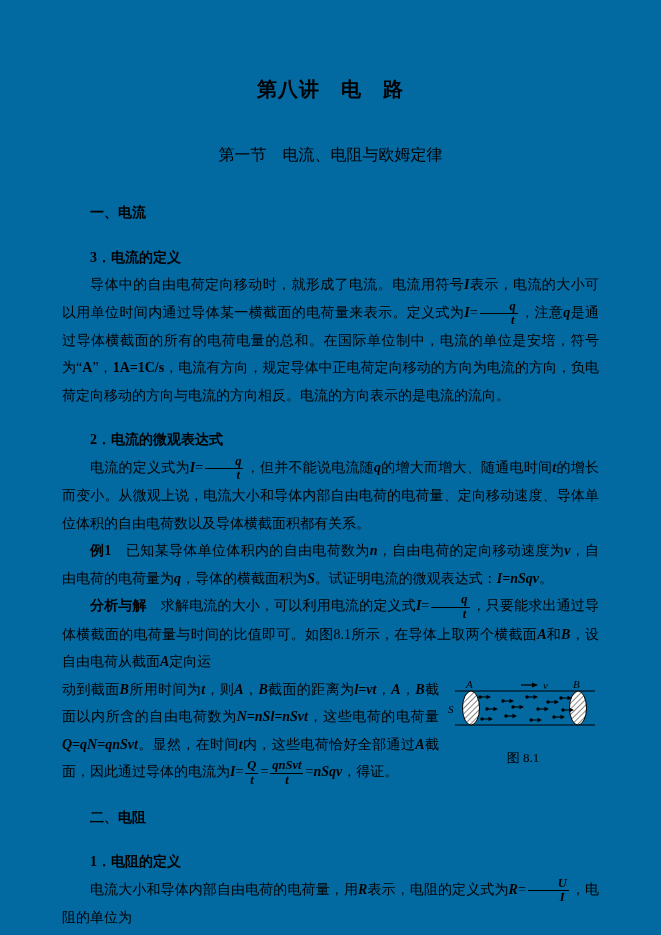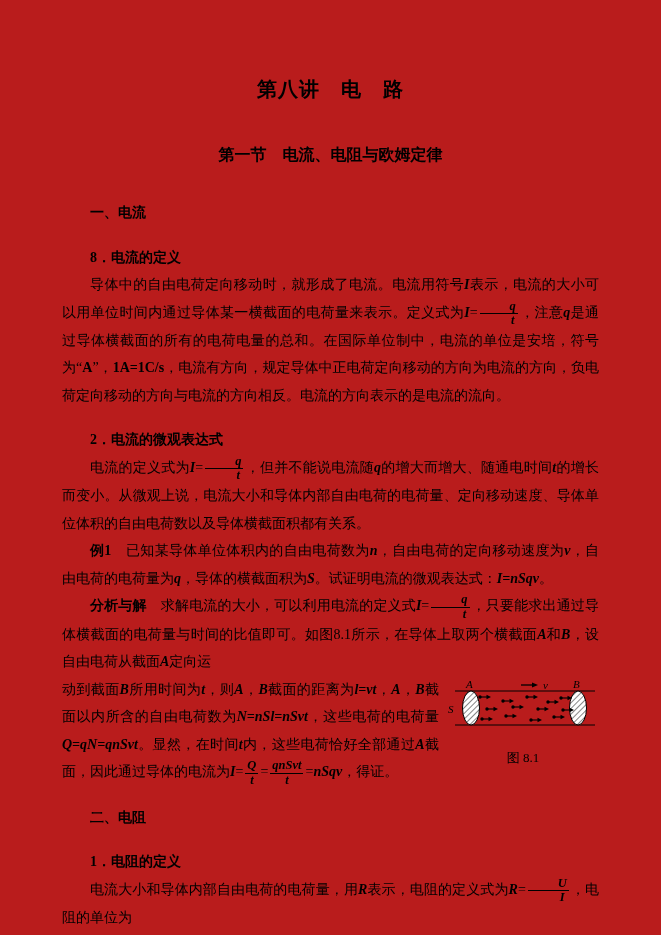--- a/index.html
+++ b/index.html
@@ -1,22 +1,22 @@
 <!DOCTYPE html>
 <html><head>
 <meta charset="utf-8">
 <style>
   html,body{margin:0;padding:0;background:#ffffff;}
   .page{
-    position:relative;width:661px;height:935px;background:#b91c1c;color:#000;
+    position:relative;width:661px;height:935px;background:#0369a1;color:#000;
     font-family:"Liberation Serif","DejaVu Serif",serif;
     box-sizing:border-box;padding:78px 62px 12px 62px;overflow:hidden;
   }
   .doc-title{text-align:center;font-size:20px;line-height:23px;font-weight:bold;letter-spacing:1px;}
-  .doc-subtitle{text-align:center;font-size:16px;line-height:20px;font-weight:bold;margin-top:44px;}
+  .doc-subtitle{text-align:center;font-size:16px;line-height:20px;font-weight:normal;margin-top:44px;}
   .body-text{margin-top:34px;font-size:14px;line-height:27.5px;text-align:justify;}
   .heading{font-weight:bold;text-indent:2em;margin-top:17px;}
   p.para{margin:0;text-indent:2em;}
   .para-cont{text-indent:0;}
   .run-t{font-weight:normal;}
   .run-v{font-weight:bold;font-style:italic;}
   .run-b{font-weight:bold;}
   .run-sup{font-weight:bold;font-size:9.5px;vertical-align:super;line-height:0;}
   .frac{
     display:inline-block;vertical-align:middle;text-align:center;
@@ -33,21 +33,21 @@
 <body>
 
 <div class="page">
 
   <div class="doc-title">第八讲　电　路</div>
   <div class="doc-subtitle">第一节　电流、电阻与欧姆定律</div>
 
   <div class="body-text">
 
     <div class="heading">一、电流</div>
-    <div class="heading">8．电流的定义</div>
+    <div class="heading">3．电流的定义</div>
 
     <p class="para"><span class="run-t">导体中的自由电荷定向移动时，就形成了电流。电流用符号</span><span class="run-v">I</span><span class="run-t">表示，电流的大小可以用单位时间内通过导体某一横截面的电荷量来表示。定义式为</span><span class="run-v">I</span><span class="run-t">=</span><span class="frac"><span class="num">q</span><span class="den">t</span></span><span class="run-t">，注意</span><span class="run-v">q</span><span class="run-t">是通过导体横截面的所有的电荷电量的总和。在国际单位制中，电流的单位是安培，符号为“</span><span class="run-b">A</span><span class="run-t">”，</span><span class="run-b">1A=1C/s</span><span class="run-t">，电流有方向，规定导体中正电荷定向移动的方向为电流的方向，负电荷定向移动的方向与电流的方向相反。电流的方向表示的是电流的流向。</span></p>
 
     <div class="heading">2．电流的微观表达式</div>
 
     <p class="para"><span class="run-t">电流的定义式为</span><span class="run-v">I</span><span class="run-t">=</span><span class="frac"><span class="num">q</span><span class="den">t</span></span><span class="run-t">，但并不能说电流随</span><span class="run-v">q</span><span class="run-t">的增大而增大、随通电时间</span><span class="run-v">t</span><span class="run-t">的增长而变小。从微观上说，电流大小和导体内部自由电荷的电荷量、定向移动速度、导体单位体积的自由电荷数以及导体横截面积都有关系。</span></p>
 
     <p class="para"><span class="run-b">例1</span><span class="run-t">　已知某导体单位体积内的自由电荷数为</span><span class="run-v">n</span><span class="run-t">，自由电荷的定向移动速度为</span><span class="run-v">v</span><span class="run-t">，自由电荷的电荷量为</span><span class="run-v">q</span><span class="run-t">，导体的横截面积为</span><span class="run-v">S</span><span class="run-t">。试证明电流的微观表达式：</span><span class="run-v">I=nSqv</span><span class="run-t">。</span></p>
 
     <p class="para"><span class="run-b">分析与解</span><span class="run-t">　求解电流的大小，可以利用电流的定义式</span><span class="run-v">I</span><span class="run-t">=</span><span class="frac"><span class="num">q</span><span class="den">t</span></span><span class="run-t">，只要能求出通过导体横截面的电荷量与时间的比值即可。如图8.1所示，在导体上取两个横截面</span><span class="run-v">A</span><span class="run-t">和</span><span class="run-v">B</span><span class="run-t">，设自由电荷从截面</span><span class="run-v">A</span><span class="run-t">定向运</span></p>

